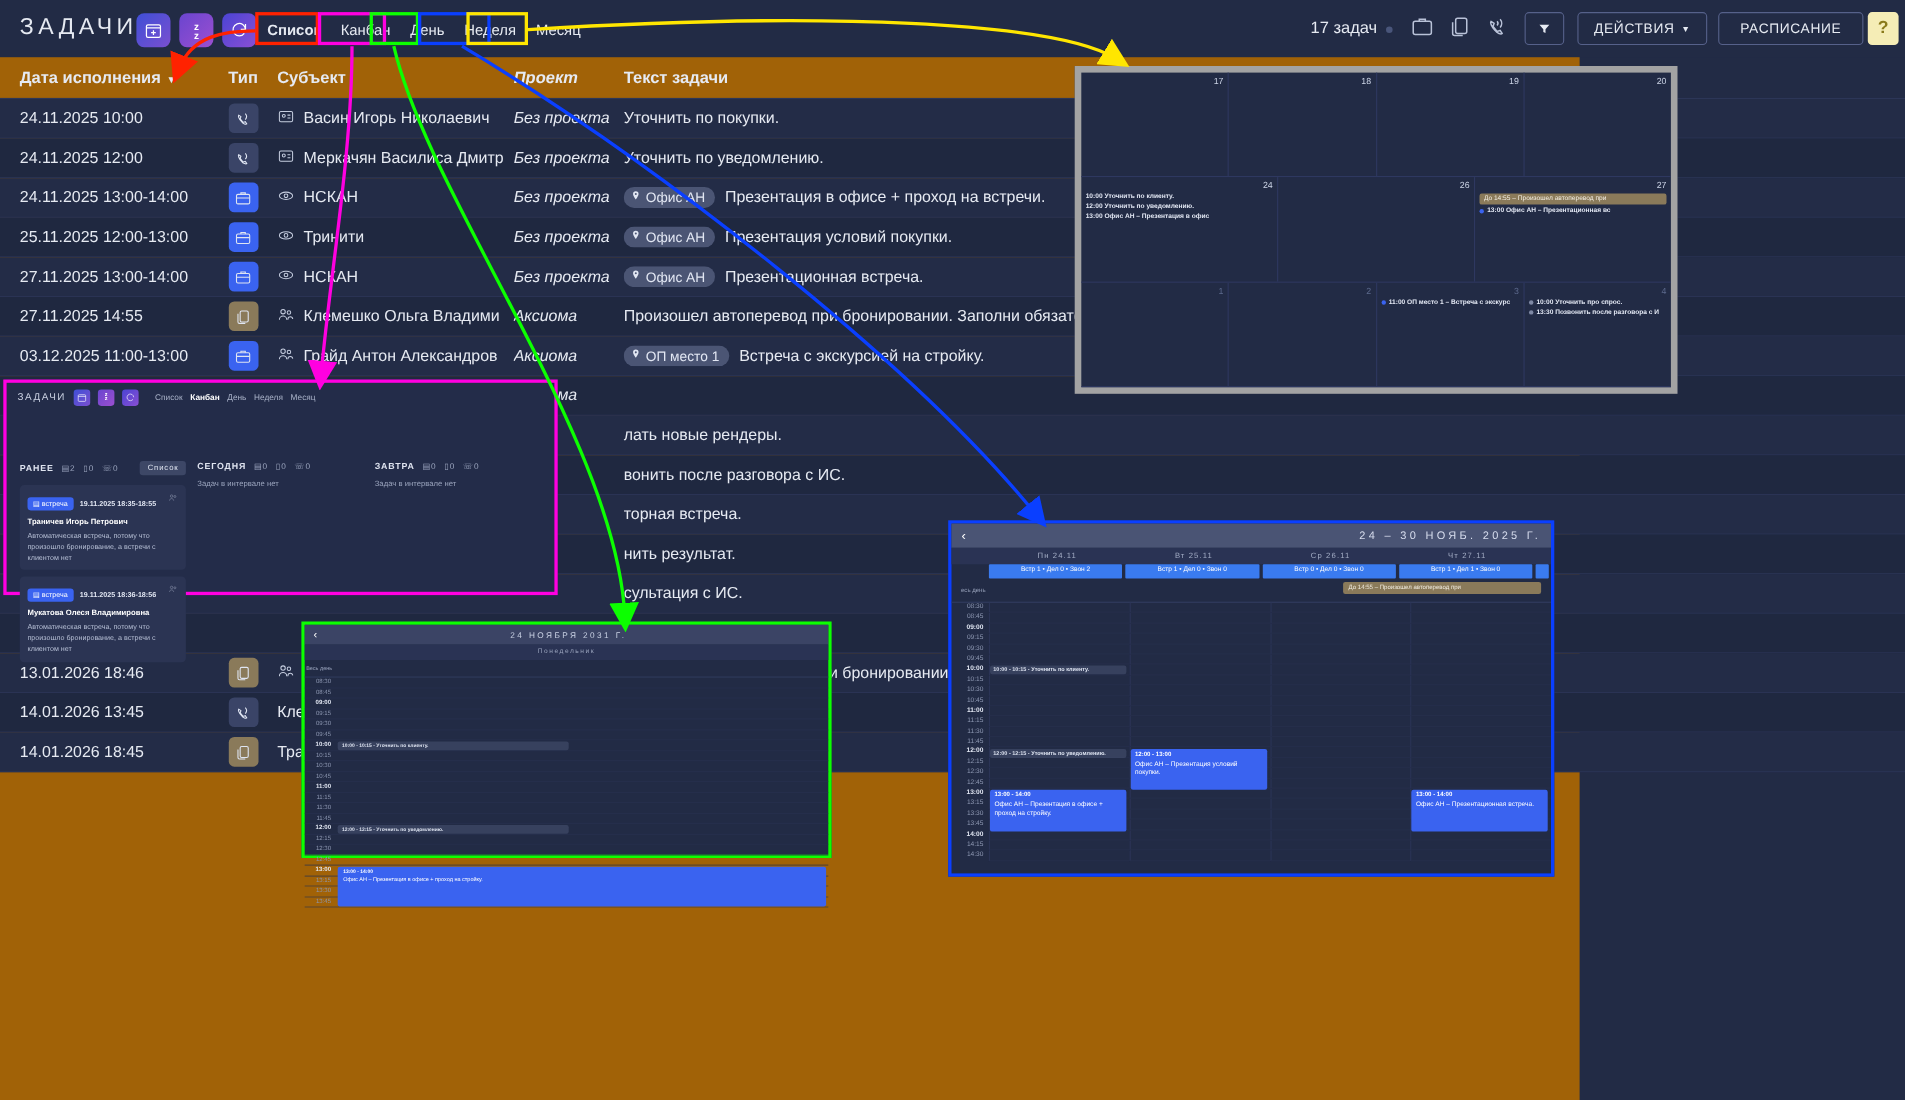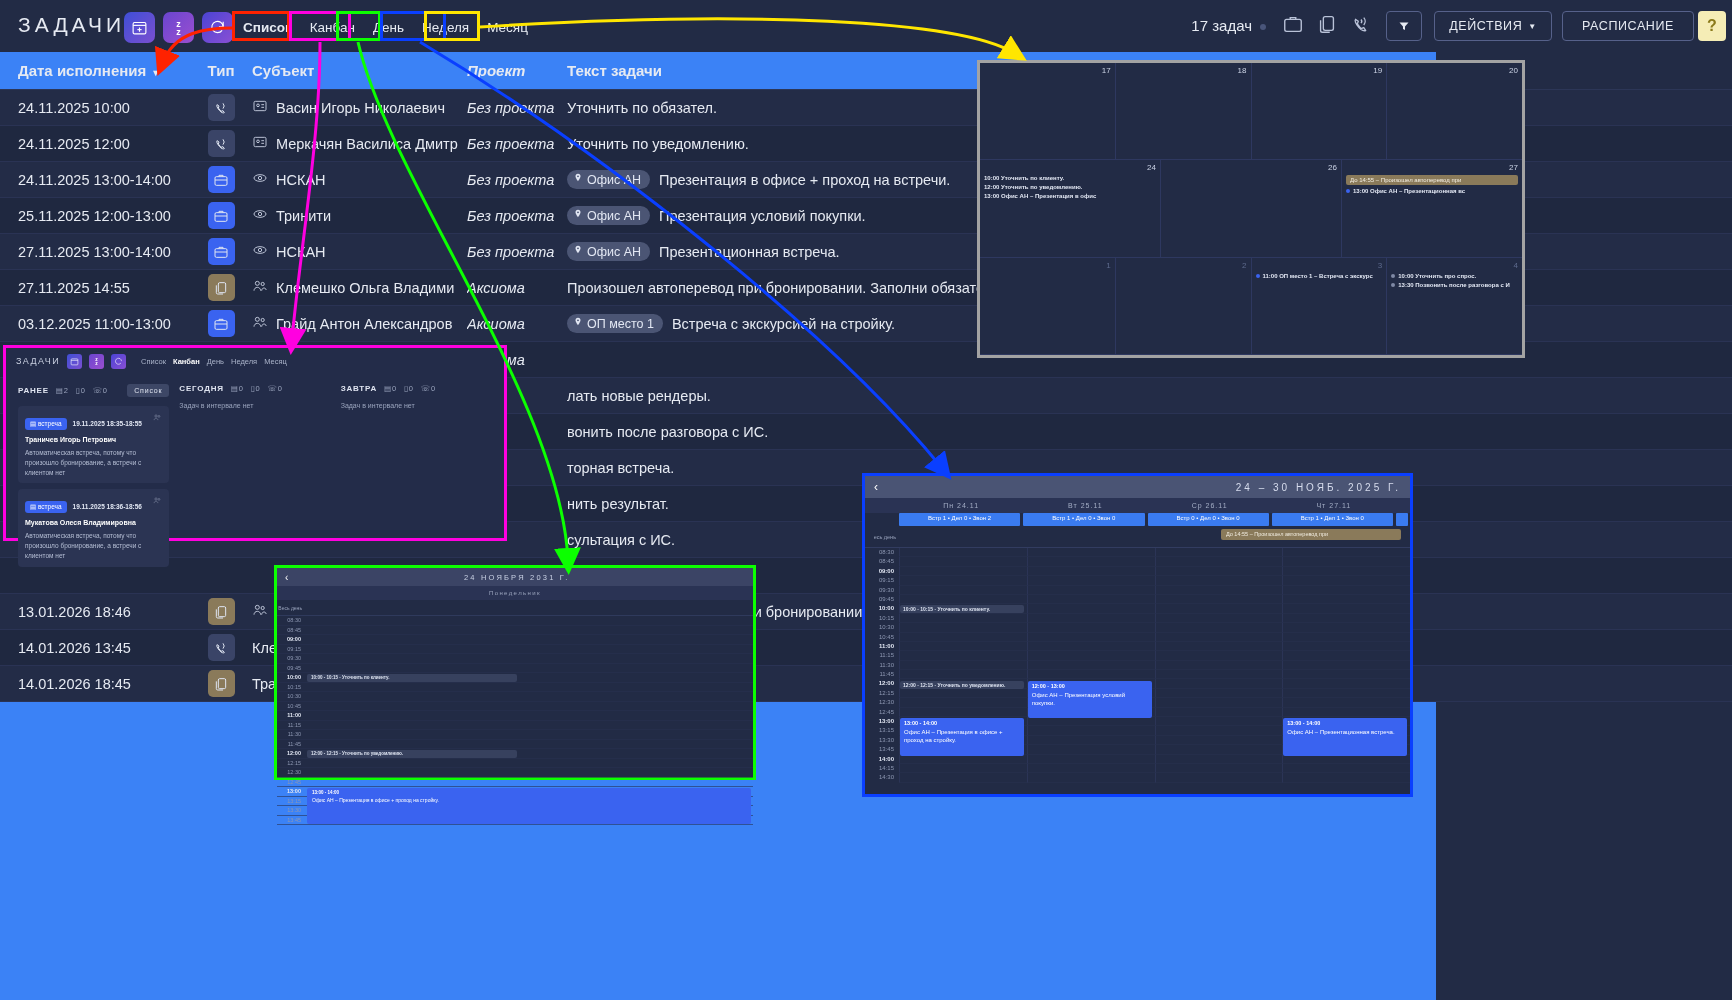--- a/index.html
+++ b/index.html
@@ -2,21 +2,21 @@
 <html><head>
 <meta charset="utf-8">
 <style>
   * { box-sizing: border-box; margin: 0; padding: 0; }
   html, body {
     width: 1732px; height: 1000px;
     background: #222b45;
     font-family: "Liberation Sans", sans-serif;
     overflow: hidden;
   }
-  #root { position: relative; width: 1436px; height: 1000px; background: #3b82f6; }
+  #root { position: relative; width: 1436px; height: 1000px; background: #a16207; }
 
   
   .topbar { position:absolute; left:0; top:0; width:1732px; height:52px; background:#222b45; }
   .app-title { position:absolute; left:18px; top:13px; font-size:21px; letter-spacing:4px; color:#e6eaf2; font-weight:400; }
   .tool-sq { position:absolute; top:12px; width:31px; height:31px; border-radius:7px; display:flex; align-items:center; justify-content:center; }
   .tb1 { left:124px; background:linear-gradient(135deg,#3f4fd6,#7a4fd0); }
   .tb2 { left:163px; background:linear-gradient(135deg,#6a45cf,#9b4fd0); }
   .tb3 { left:202px; background:linear-gradient(135deg,#4b44d4,#8a4fd4); }
   .tool-sq svg { width:17px; height:17px; fill:none; stroke:#fff; stroke-width:1.6; }
   .zz { color:#fff; font-size:9px; line-height:8px; font-weight:700; text-align:center; }
@@ -74,21 +74,21 @@
 
   
   .pnl-kanban { left:3px; top:345px; width:504px; height:196px; border:3px solid #ff00e0; background:#232c49; }
   .kb-top { height:26px; display:flex; align-items:center; padding-left:10px; gap:7px; }
   .kb-title { font-size:9px; letter-spacing:1.4px; color:#c8cfe0; }
   .kb-sq { width:15px; height:15px; border-radius:3px; display:flex; align-items:center; justify-content:center; }
   .kb-sq svg { width:9px; height:9px; fill:none; stroke:#fff; stroke-width:1.6; }
   .kb-tabs { display:flex; gap:7px; margin-left:8px; font-size:7.5px; color:#aab3c9; }
   .kb-tabs .on { color:#fff; font-weight:700; }
   .kb-cols { display:flex; padding:10px 12px 0 12px; gap:10px; }
-  .kb-col { flex:1; }
+  .kb-col { flex:1;margin-top:35px; }
   .kb-colhead { display:flex; align-items:center; gap:7px; font-size:8px; color:#dfe4f0; font-weight:700; letter-spacing:.8px; margin-bottom:9px; }
   .kb-cnt { font-size:7.5px; color:#9aa4bd; font-weight:400; display:flex; gap:2px; align-items:center;}
   .kb-listbtn { margin-left:auto; background:#3d4766; border-radius:3px; font-size:7px; color:#dfe4f0; padding:3px 7px; font-weight:400;}
   .kb-card { background:#2b3453; border-radius:4px; padding:6px 7px; margin-bottom:6px; position:relative; }
   .kb-tag { background:#3a63f0; border-radius:3px; color:#fff; font-size:6.5px; padding:2px 5px; display:inline-flex; gap:3px; align-items:center; }
   .kb-date { font-size:6.5px; color:#e2e7f3; font-weight:700; margin-left:6px; }
   .kb-name { font-size:7px; color:#fff; font-weight:700; margin:6px 0 5px 0; }
   .kb-desc { font-size:6.5px; color:#b5bed4; line-height:1.5; }
   .kb-av { position:absolute; right:7px; top:7px; width:9px; height:9px; opacity:.55; }
   .kb-empty { font-size:7px; color:#9aa4bd; }
@@ -131,21 +131,21 @@
   .wk-t.h { color:#e3e8f4; font-weight:700; }
   .wk-cells { flex:1; display:flex; }
   .wk-c { flex:1; border-left:1px solid #2b3456; border-bottom:1px solid #28315080; position:relative; }
   .wk-ev-grey { position:absolute; left:1px; right:1px; height:8px; background:#46507099; border-radius:2px;
                 font-size:5px; color:#dde3f0; padding:0 3px; white-space:nowrap; font-weight:700; line-height:8px;}
   .wk-ev-blue { position:absolute; left:1px; right:1px; background:#3a63f0; border-radius:2px; color:#fff; padding:2px 4px; overflow:hidden;}
   .wk-ev-blue b { font-size:5.5px; display:block; font-weight:700;}
   .wk-ev-blue span { font-size:6px; display:block; line-height:1.35; margin-top:2px;}
 
   
-  .pnl-month { left:977px; top:60px; width:548px; height:298px; border:3px solid #a3a3a3; background:#222b45; }
+  .pnl-month { left:977px; top:60px; width:548px; height:298px; border:6px solid #a3a3a3; background:#222b45; }
   .mo-grid { display:flex; flex-direction:column; height:100%; }
   .mo-week { flex:1; display:flex; border-bottom:1px solid #2e3860; }
   .mo-cell { flex:1; border-left:1px solid #2e3860; padding:3px 4px 0 4px; position:relative; overflow:hidden; }
   .mo-cell:first-child { border-left:none; }
   .mo-num { text-align:right; font-size:8px; color:#ccd4e6; }
   .mo-ev { display:flex; align-items:center; gap:3px; font-size:6px; color:#e4e9f5; font-weight:700; white-space:nowrap; margin-top:3px; }
   .mo-bullet { width:4px; height:4px; border-radius:50%; background:#3a63f0; flex:none; }
   .mo-bullet.grey { background:#7f89a5; }
   .mo-evbrown { background:#8a7a5a; border-radius:2px; color:#f3eee2; font-size:6px; padding:2px 4px; white-space:nowrap;
                 overflow:hidden; margin-top:3px; font-weight:400;}
@@ -251,21 +251,21 @@
             <span class="subj-ic"><svg viewBox="0 0 24 24">
                 <rect x="3" y="5" width="18" height="14" rx="2"></rect>
                 <circle cx="9" cy="11" r="2"></circle>
                 <line x1="14" y1="10" x2="18" y2="10"></line>
                 <line x1="14" y1="14" x2="18" y2="14"></line>
               </svg></span>
             <span>Васин Игорь Николаевич</span>
           </div>
           <div class="c-proj">Без проекта</div>
           <div class="c-text">
-            <span>Уточнить по обязател.</span>
+            <span>Уточнить по покупки.</span>
           </div>
         </div>
         <div class="trow">
           <div class="c-date">24.11.2025 12:00</div>
           <div class="c-type">
             <div class="tbadge tb-call">
               <svg viewBox="0 0 24 24">
                 <path d="M15 5a6 6 0 0 1 0 8"></path>
                 <path d="M10 16c2 3 6 4 7 3l-2-3-3 1-4-5 1-3-3-2c-1 1 0 5 4 9z"></path>
               </svg>

